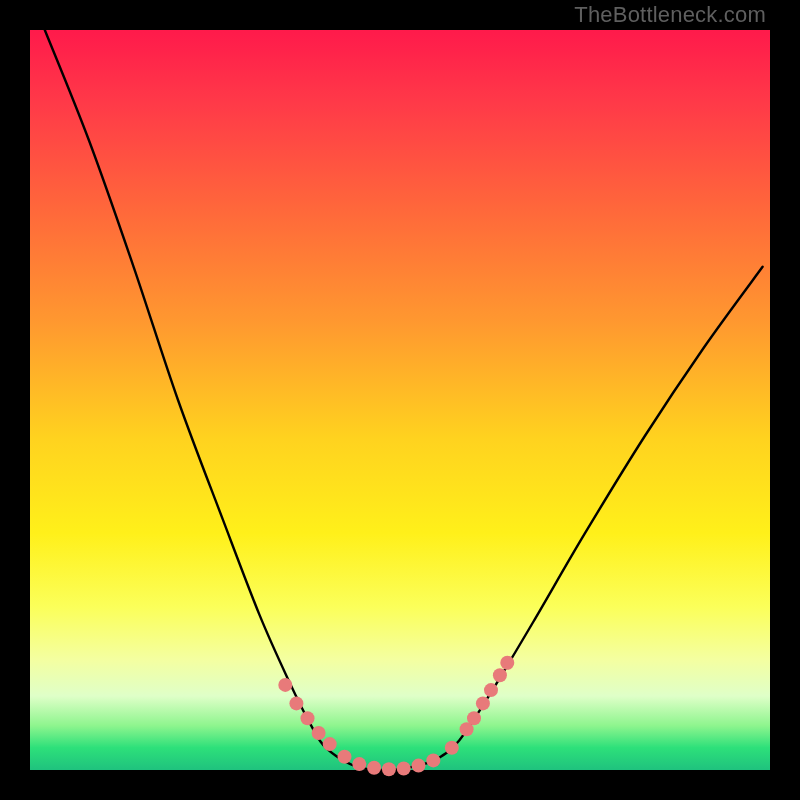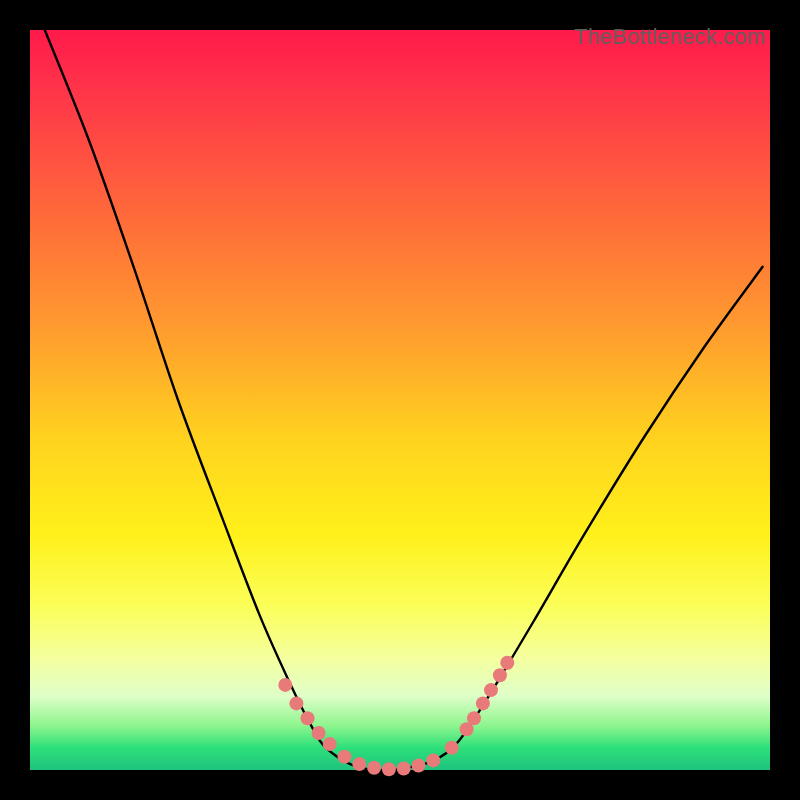--- a/index.html
+++ b/index.html
@@ -33,21 +33,21 @@
       #fbff5a 78%,
       #f4ffa0 85%,
       #dfffc8 90%,
       #8ef58e 94%,
       #2de07a 97%,
       #1fc27e 100%
     );
   }
   .watermark {
     position: absolute;
-    top: 24px;
+    top: 2px;
     right: 34px;
     color: #5f5f5f;
     font-size: 22px;
     font-weight: 500;
     z-index: 10;
     letter-spacing: 0.2px;
   }
   svg.curve {
     position: absolute;
     inset: 0;

